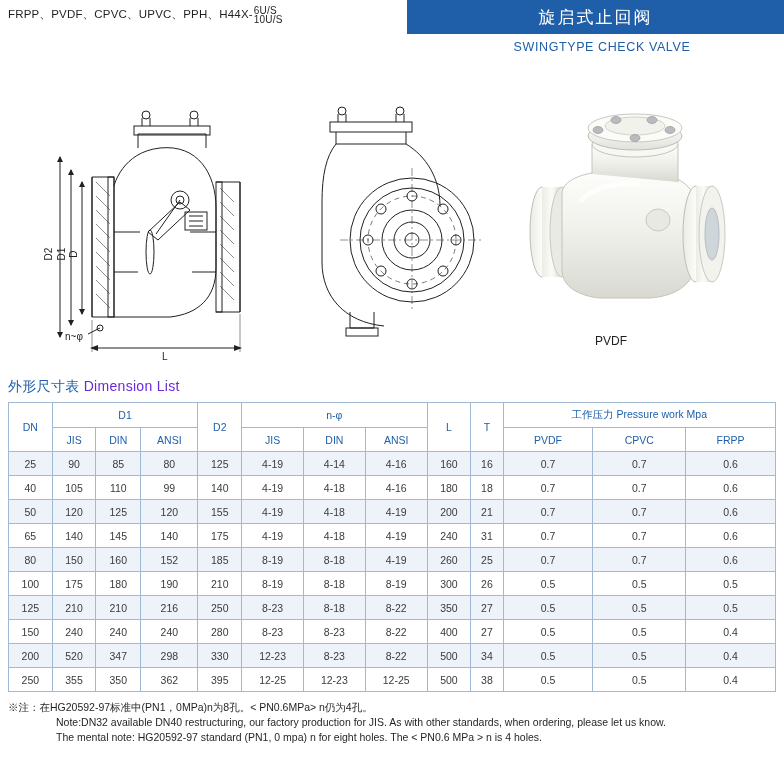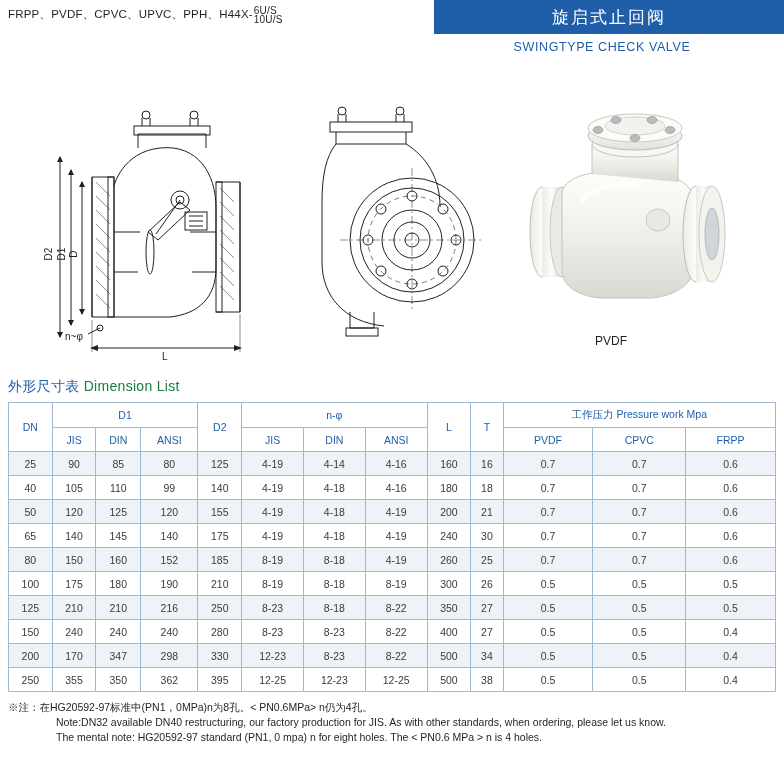--- a/index.html
+++ b/index.html
@@ -40,21 +40,21 @@
     position: absolute;
     right: 0;
     top: 0;
     width: 350px;
     height: 78px;
   }
   .blue-bar {
     position: absolute;
     right: 0;
     top: 0;
-    width: 350px;
+    width: 377px;
     height: 34px;
     background: #1f5fa9;
     color: #ffffff;
     display: flex;
     align-items: center;
     justify-content: center;
     font-size: 17px;
     letter-spacing: 2px;
   }
   .blue-sub {
@@ -85,21 +85,21 @@
   }
 
   
   .section-title {
     margin: 6px 0 6px 8px;
     font-size: 14px;
     color: #1f5fa9;
     letter-spacing: .3px;
   }
   .section-title .cn { color: #1f5fa9; }
-  .section-title .en { color: #15803d; }
+  .section-title .en { color: #6d28d9; }
 
   
   table.dim {
     border-collapse: collapse;
     width: 768px;
     margin: 0 8px;
     font-size: 10.5px;
     color: #231f20;
   }
   table.dim th, table.dim td {
@@ -373,21 +373,21 @@
     <tr>
       <td class="first">65</td>
       <td>140</td>
       <td>145</td>
       <td>140</td>
       <td>175</td>
       <td>4-19</td>
       <td>4-18</td>
       <td>4-19</td>
       <td>240</td>
-      <td>30</td>
+      <td>31</td>
       <td>0.7</td>
       <td>0.7</td>
       <td>0.6</td>
     </tr>
     <tr class="alt">
       <td class="first">80</td>
       <td>150</td>
       <td>160</td>
       <td>152</td>
       <td>185</td>
@@ -440,21 +440,21 @@
       <td>8-23</td>
       <td>8-22</td>
       <td>400</td>
       <td>27</td>
       <td>0.5</td>
       <td>0.5</td>
       <td>0.4</td>
     </tr>
     <tr class="alt">
       <td class="first">200</td>
-      <td>170</td>
+      <td>520</td>
       <td>347</td>
       <td>298</td>
       <td>330</td>
       <td>12-23</td>
       <td>8-23</td>
       <td>8-22</td>
       <td>500</td>
       <td>34</td>
       <td>0.5</td>
       <td>0.5</td>

